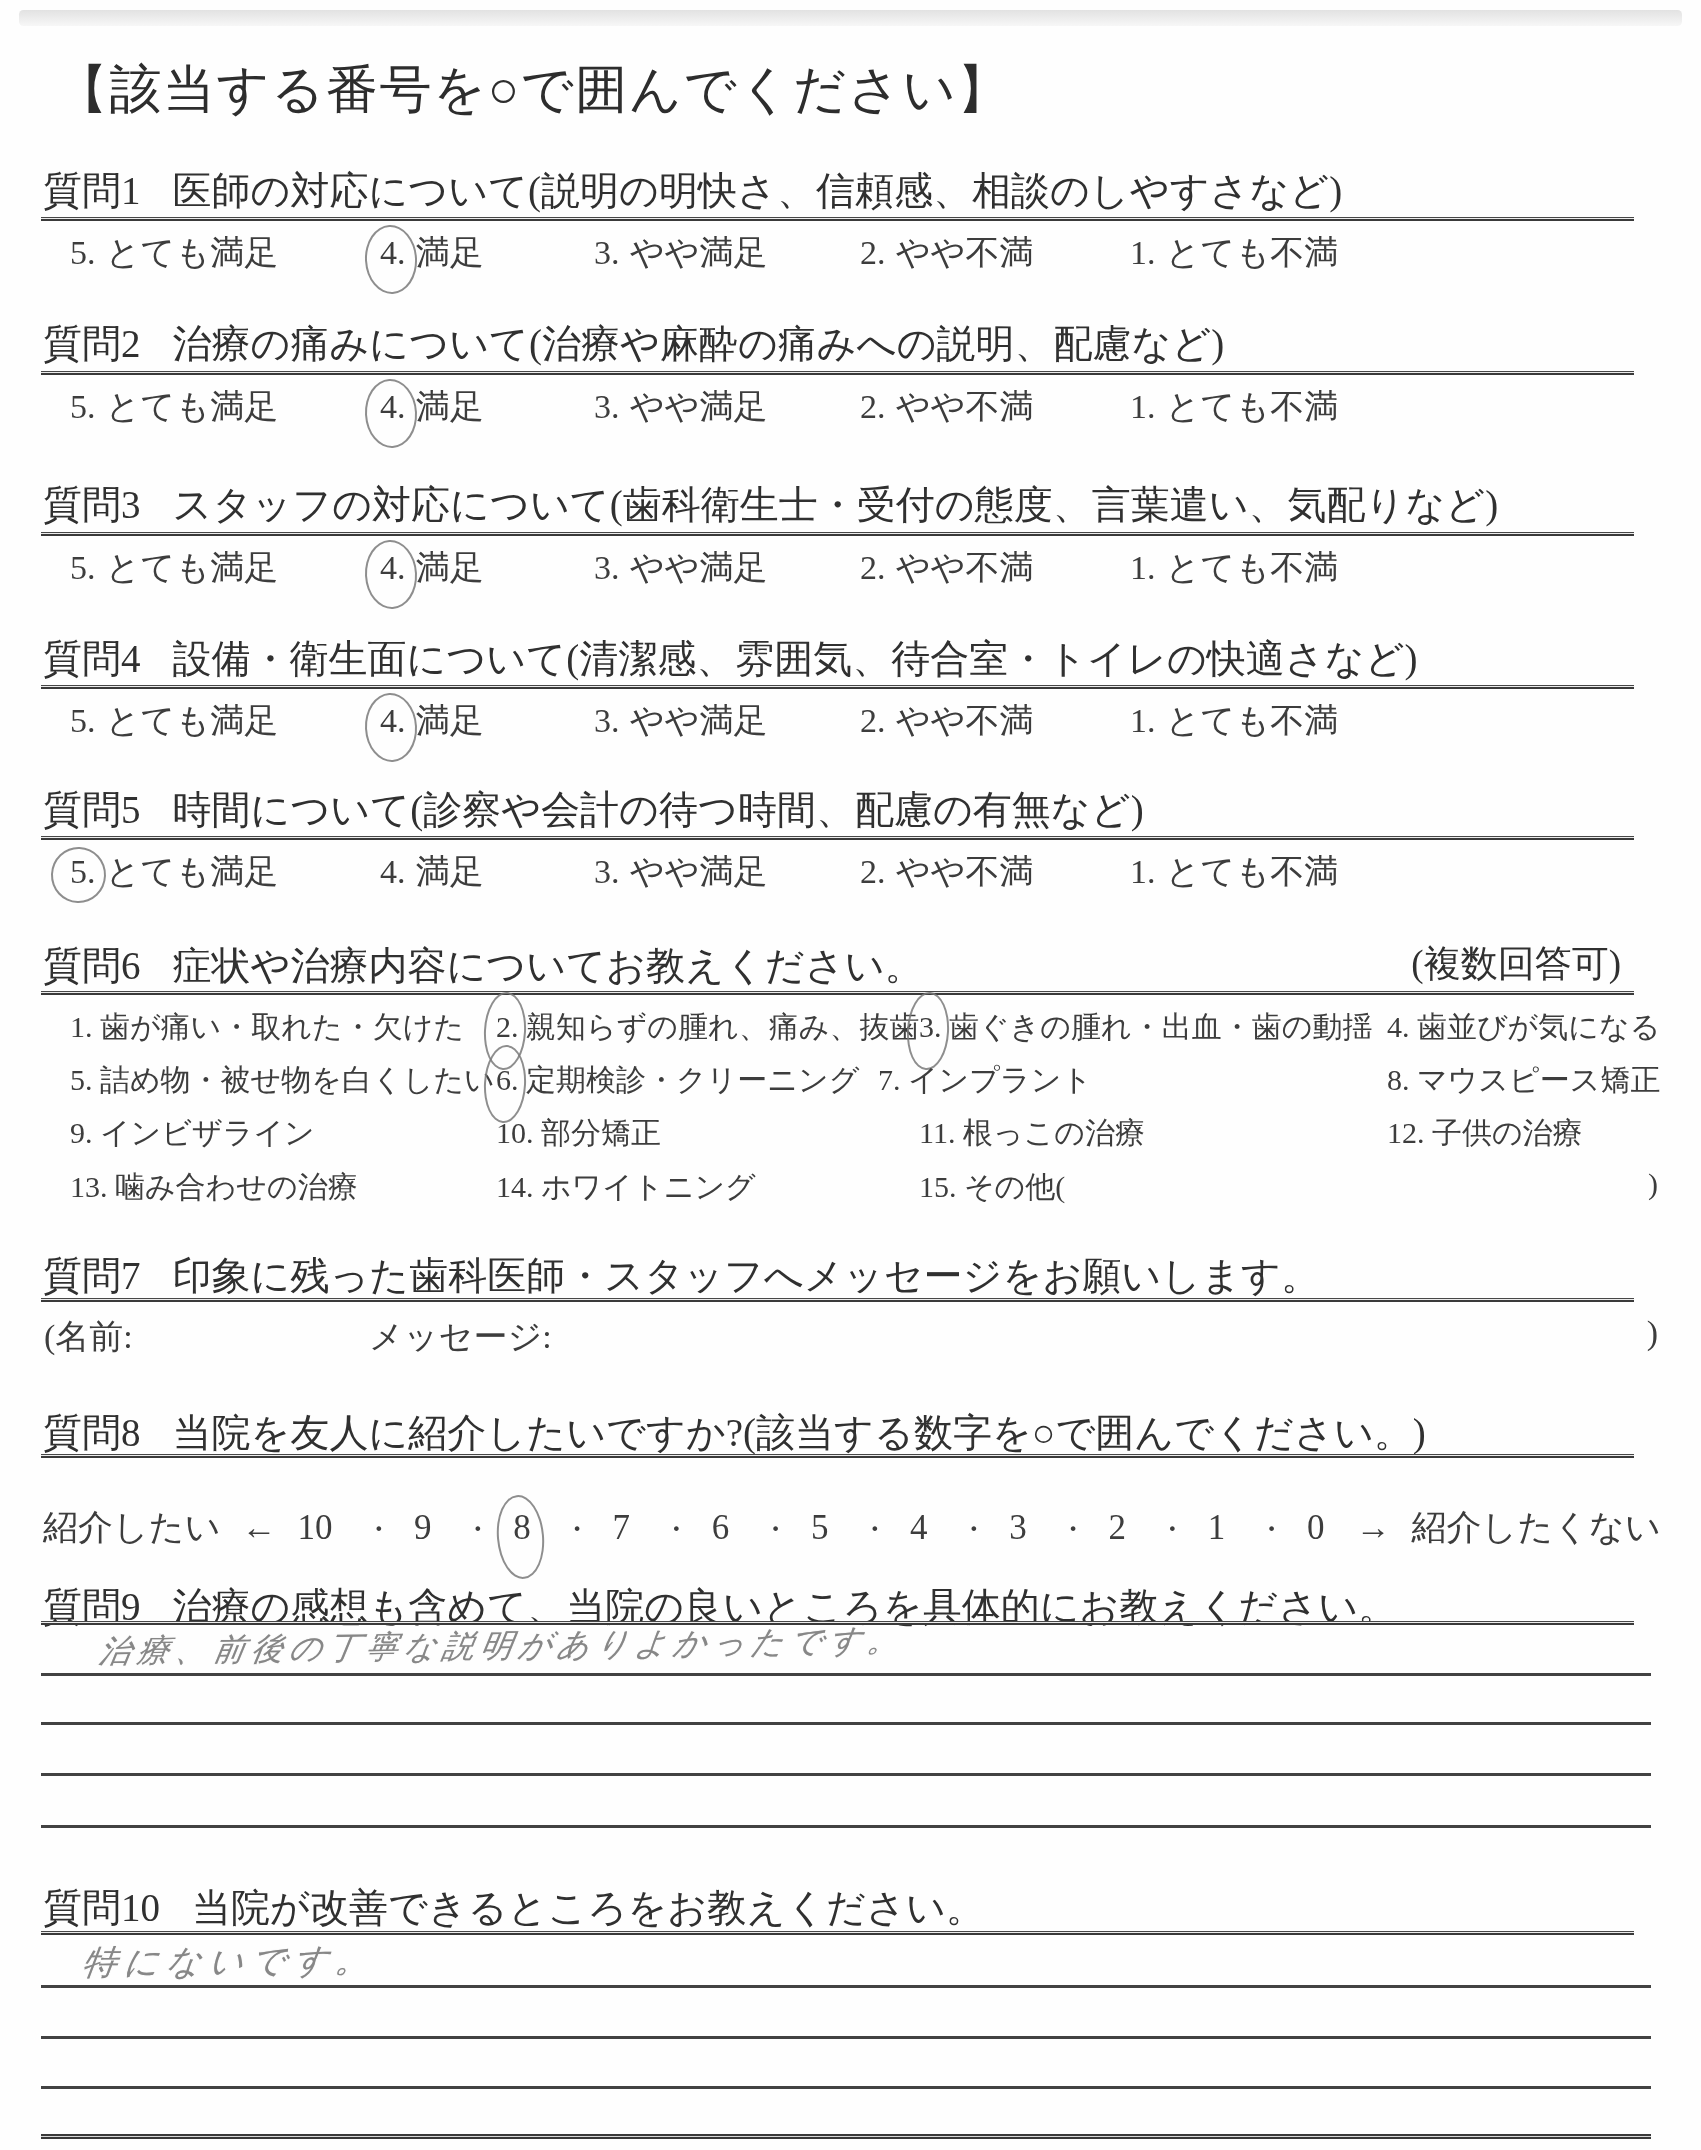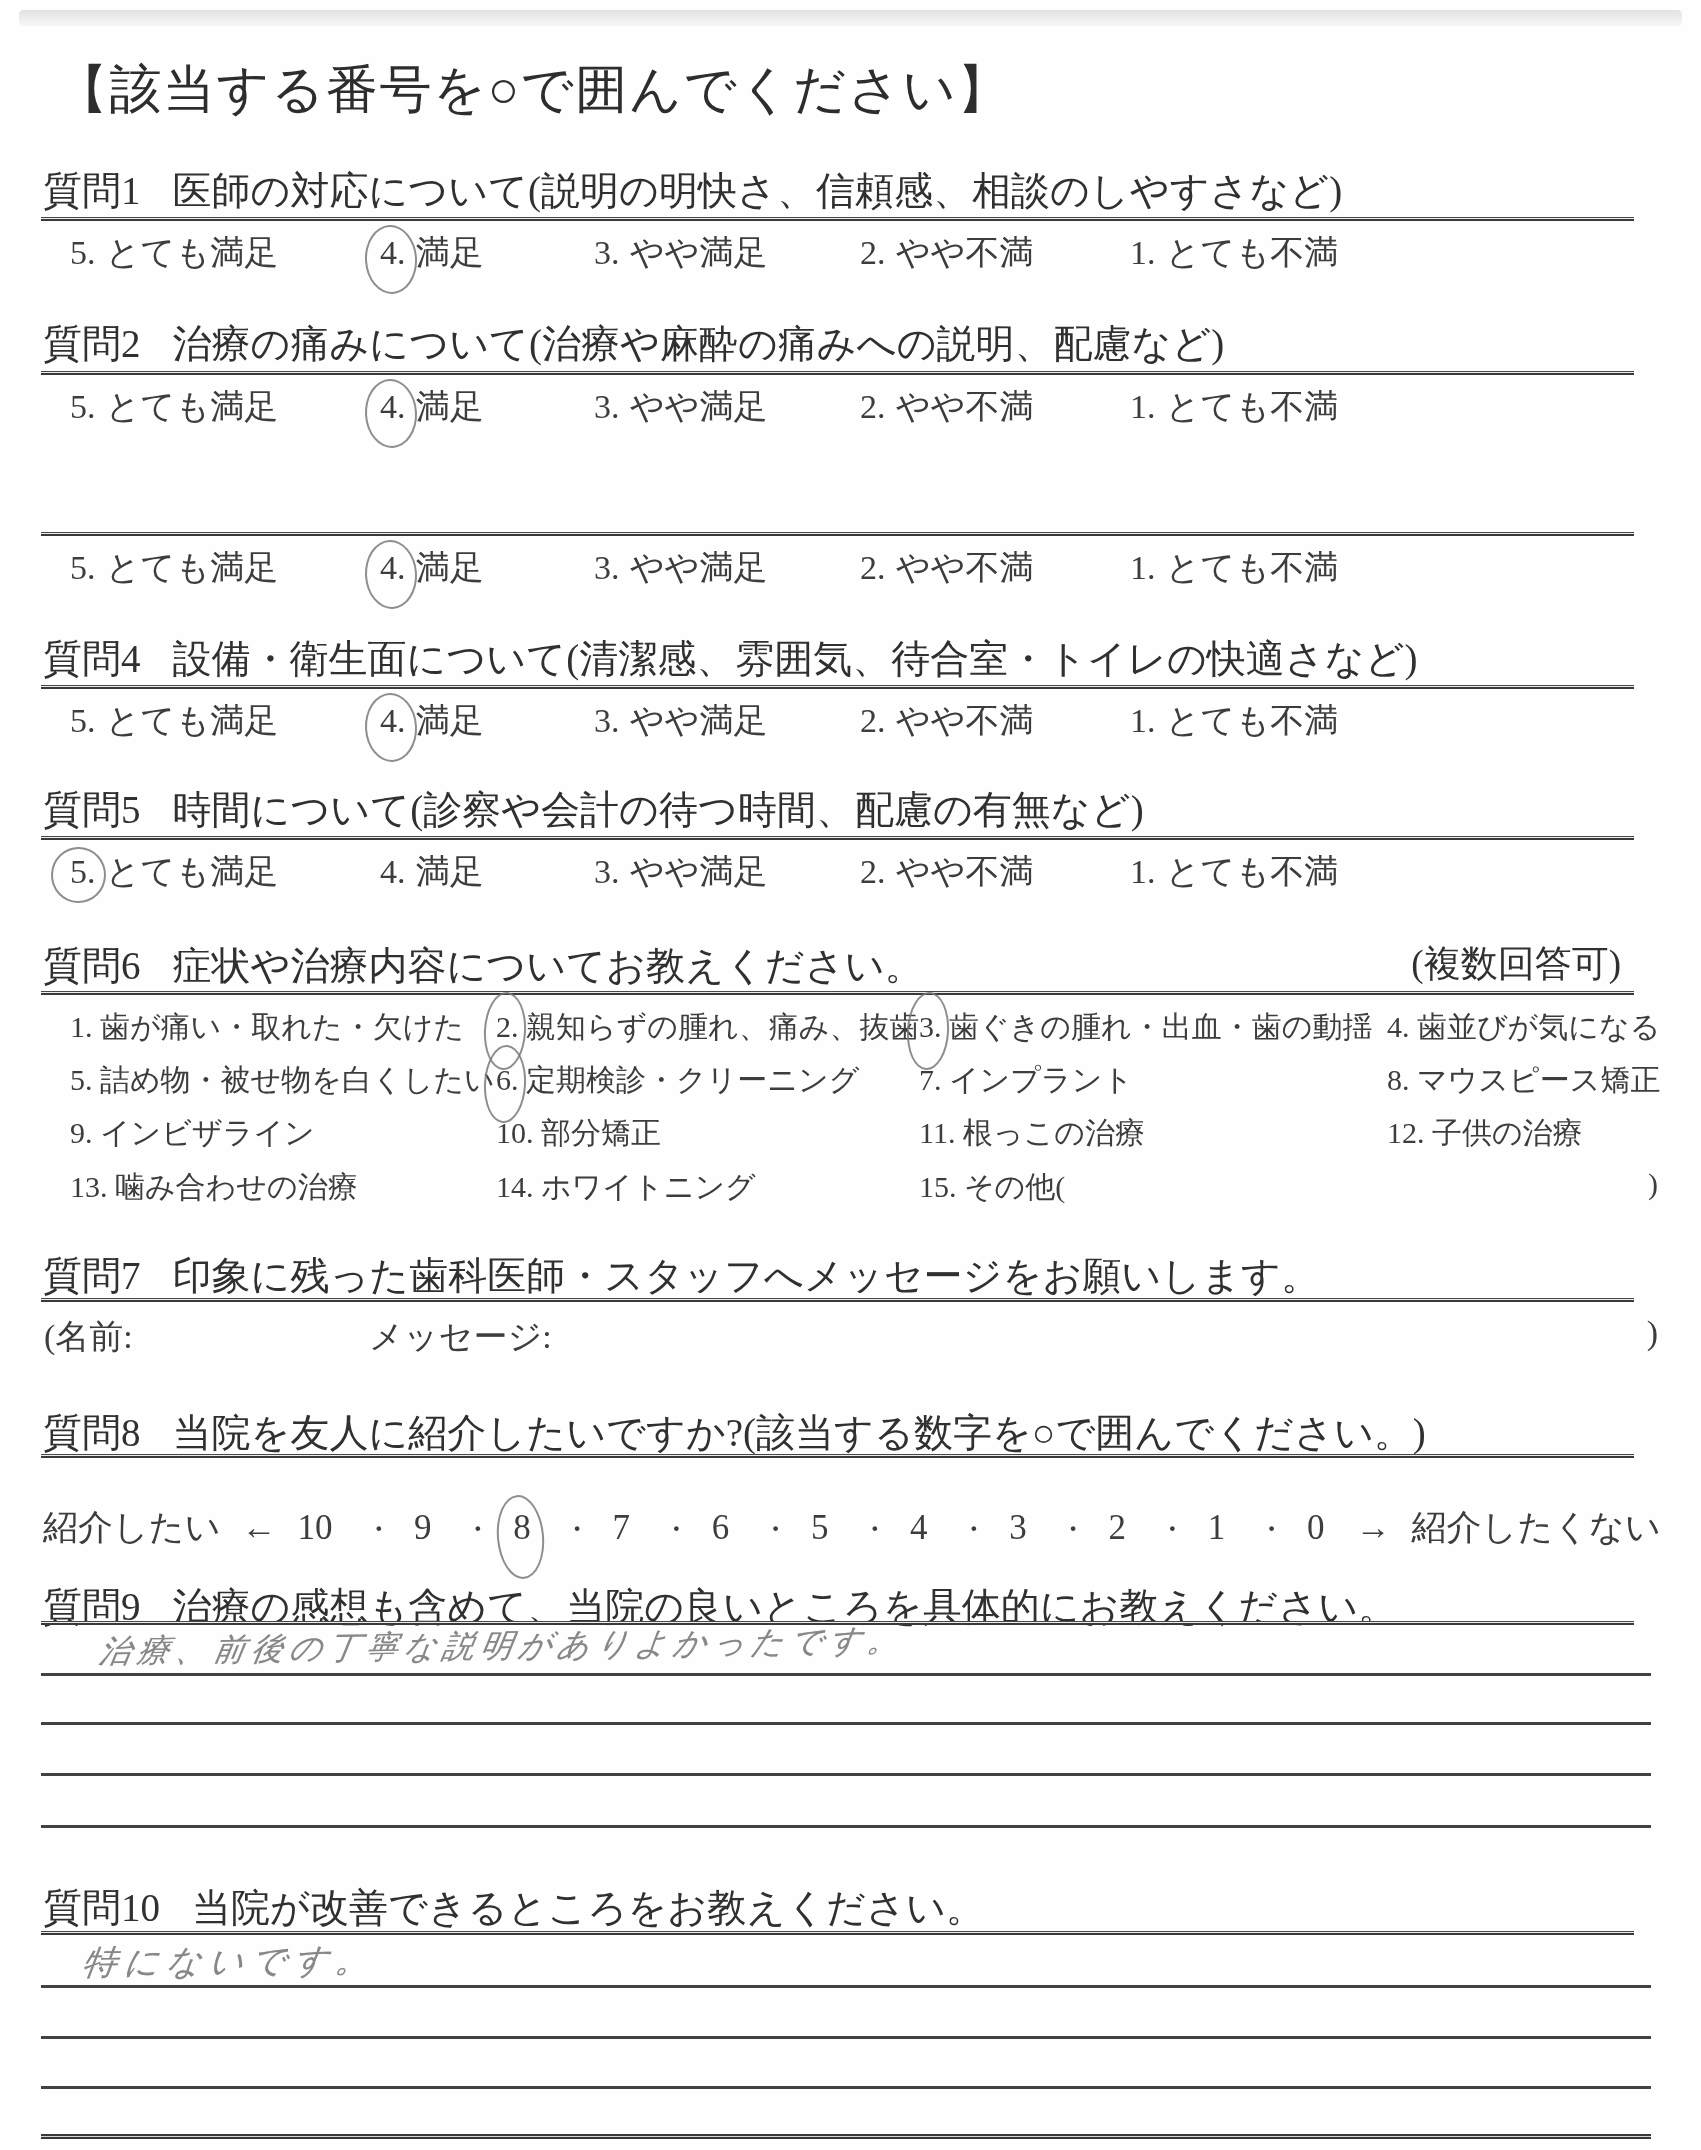--- a/index.html
+++ b/index.html
@@ -70,20 +70,23 @@
   </div>
   <div class="rule" style="top:371px"></div>
   <div class="opts" style="top:384px">
     <span class="opt" style="left:70px"><span class="numwrap"><span>5.</span></span><span>とても満足</span></span>
     <span class="opt" style="left:380px"><span class="numwrap"><i class="ring r-rate"></i><span>4.</span></span><span>満足</span></span>
     <span class="opt" style="left:594px"><span class="numwrap"><span>3.</span></span><span>やや満足</span></span>
     <span class="opt" style="left:860px"><span class="numwrap"><span>2.</span></span><span>やや不満</span></span>
     <span class="opt" style="left:1130px"><span class="numwrap"><span>1.</span></span><span>とても不満</span></span>
   </div>
 
+  <div class="hdr" style="top:478px">
+    <span class="qlabel">質問3</span><span>スタッフの対応について(歯科衛生士・受付の態度、言葉遣い、気配りなど)</span>
+  </div>
   <div class="rule" style="top:532px"></div>
   <div class="opts" style="top:545px">
     <span class="opt" style="left:70px"><span class="numwrap"><span>5.</span></span><span>とても満足</span></span>
     <span class="opt" style="left:380px"><span class="numwrap"><i class="ring r-rate"></i><span>4.</span></span><span>満足</span></span>
     <span class="opt" style="left:594px"><span class="numwrap"><span>3.</span></span><span>やや満足</span></span>
     <span class="opt" style="left:860px"><span class="numwrap"><span>2.</span></span><span>やや不満</span></span>
     <span class="opt" style="left:1130px"><span class="numwrap"><span>1.</span></span><span>とても不満</span></span>
   </div>
 
   <div class="hdr" style="top:632px">
@@ -118,21 +121,21 @@
 
   <div class="q6row" style="top:1007px">
     <span class="cell" style="left:70px"><span class="numwrap"><span>1.</span></span><span>歯が痛い・取れた・欠けた</span></span>
     <span class="cell" style="left:496px"><span class="numwrap"><i class="ring r-item"></i><span>2.</span></span><span>親知らずの腫れ、痛み、抜歯</span></span>
     <span class="cell" style="left:919px"><span class="numwrap"><i class="ring r-item"></i><span>3.</span></span><span>歯ぐきの腫れ・出血・歯の動揺</span></span>
     <span class="cell" style="left:1387px"><span class="numwrap"><span>4.</span></span><span>歯並びが気になる</span></span>
   </div>
   <div class="q6row" style="top:1060px">
     <span class="cell" style="left:70px"><span class="numwrap"><span>5.</span></span><span>詰め物・被せ物を白くしたい</span></span>
     <span class="cell" style="left:496px"><span class="numwrap"><i class="ring r-item"></i><span>6.</span></span><span>定期検診・クリーニング</span></span>
-    <span class="cell" style="left:919px"><span class="numwrap"><span>7.</span></span><span>インプラント</span></span>
+    <span class="cell" style="left:878px"><span class="numwrap"><span>7.</span></span><span>インプラント</span></span>
     <span class="cell" style="left:1387px"><span class="numwrap"><span>8.</span></span><span>マウスピース矯正</span></span>
   </div>
   <div class="q6row" style="top:1113px">
     <span class="cell" style="left:70px"><span class="numwrap"><span>9.</span></span><span>インビザライン</span></span>
     <span class="cell" style="left:496px"><span class="numwrap"><span>10.</span></span><span>部分矯正</span></span>
     <span class="cell" style="left:919px"><span class="numwrap"><span>11.</span></span><span>根っこの治療</span></span>
     <span class="cell" style="left:1387px"><span class="numwrap"><span>12.</span></span><span>子供の治療</span></span>
   </div>
   <div class="q6row" style="top:1167px">
     <span class="cell" style="left:70px"><span class="numwrap"><span>13.</span></span><span>噛み合わせの治療</span></span>

